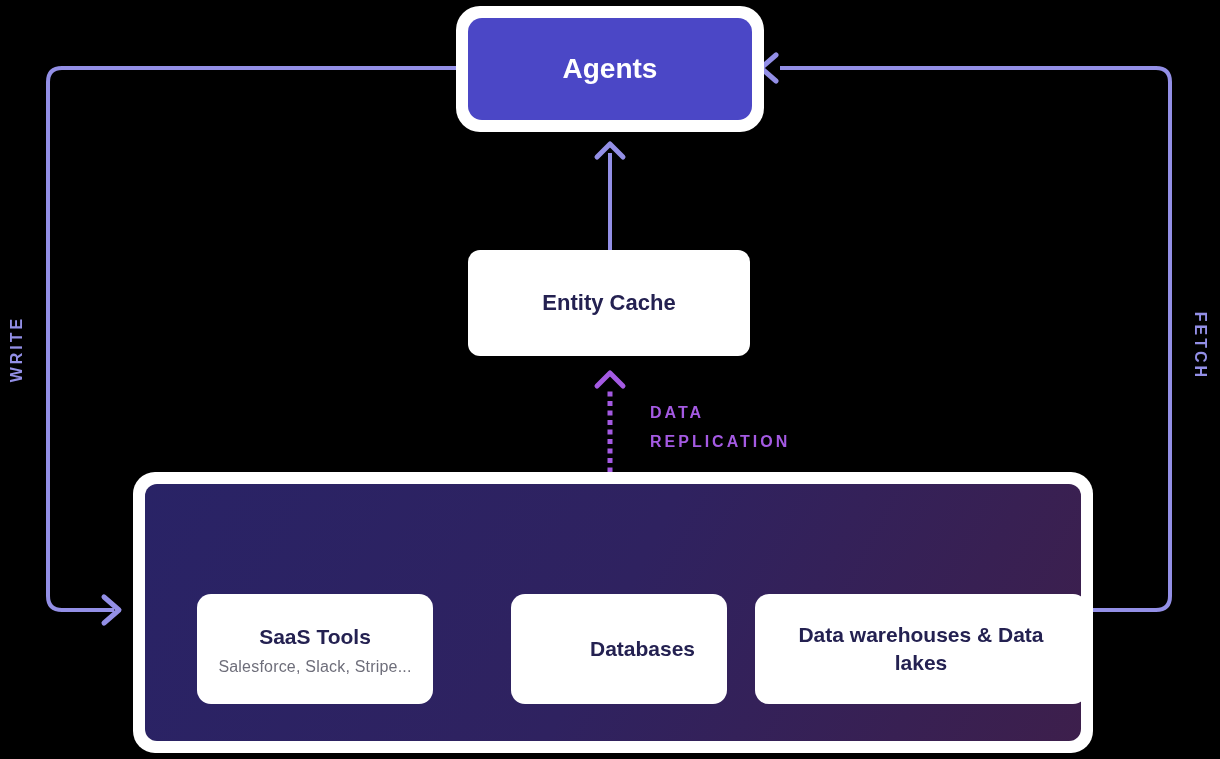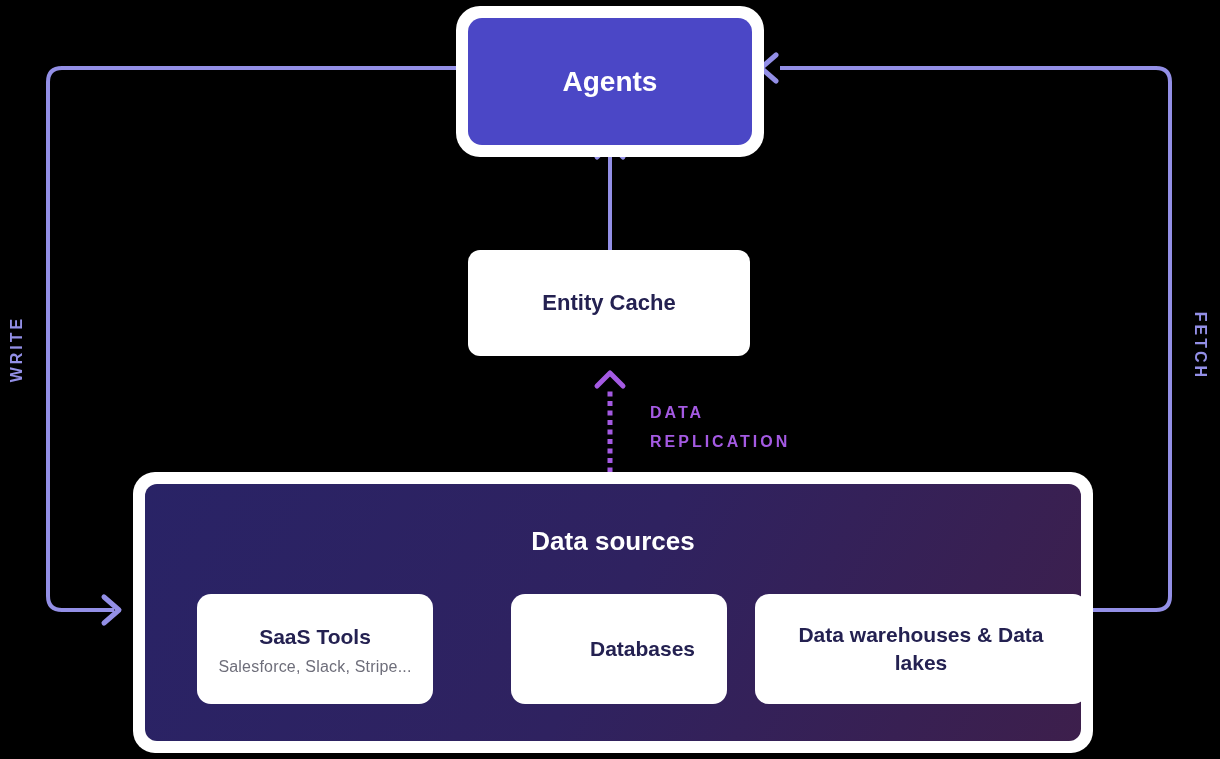--- a/index.html
+++ b/index.html
@@ -67,21 +67,21 @@
   }
   .edge-label.rot-ccw { transform: rotate(-90deg); }
   .edge-label.rot-cw  { transform: rotate(90deg); }
 
   .node-ring {
     position: absolute;
     background: #ffffff;
     border-radius: 24px;
     padding: 12px;
   }
-  .agents-ring { left: 456px; top: 6px; width: 308px; height: 151px; }
+  .agents-ring { left: 456px; top: 6px; width: 308px; height: 126px; }
   .agents-box {
     width: 100%; height: 100%;
     background: var(--agents-fill);
     border-radius: 14px;
     display: flex; align-items: center; justify-content: center;
   }
   .agents-box .node-title { color: #ffffff; font-size: 28px; font-weight: bold; }
 
   .entity-cache {
     position: absolute;
@@ -166,21 +166,20 @@
       <span class="node-title">Agents</span>
     </div>
   </div>
 
   <div class="entity-cache">
     <span class="node-title">Entity Cache</span>
   </div>
 
   <div class="node-ring panel-ring">
     <div class="panel-inner">
-      <div class="panel-title">Data sources</div>
 
       <div class="source-card card-saas">
         <div class="card-title">SaaS Tools</div>
         <div class="card-subtitle">Salesforce, Slack, Stripe...</div>
       </div>
 
       <div class="source-card card-db">
         <div class="card-title">Databases</div>
       </div>
 

